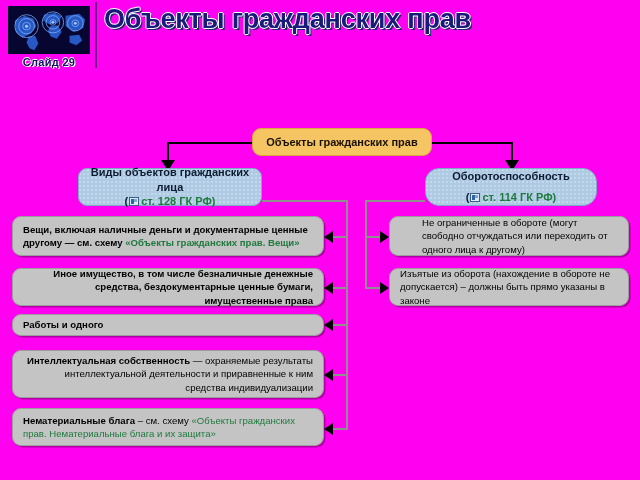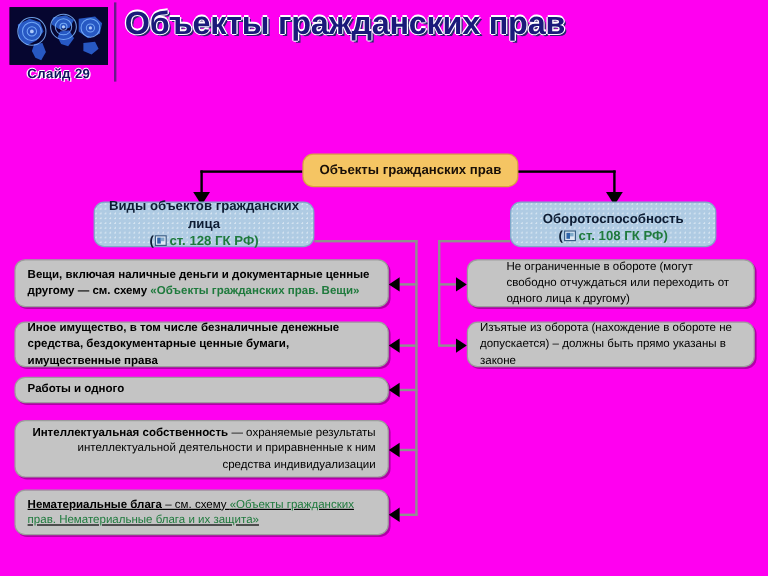--- a/index.html
+++ b/index.html
@@ -262,52 +262,52 @@
     <span>Объекты гражданских прав</span>
   </div>
 
   <div class="node node-branch" style="left:78px; top:168px; width:184px; height:38px; flex-direction:column; justify-content:center;">
     <span>Виды объектов гражданских лица</span>
     <span>
       <span>(</span><span class="law-icon"></span><span class="lawref">ст. 128 ГК РФ)</span>
     </span>
   </div>
 
-  <div class="node node-branch" style="left:425px; top:168px; width:172px; height:38px; flex-direction:column; justify-content:flex-end;">
+  <div class="node node-branch" style="left:425px; top:168px; width:172px; height:38px; flex-direction:column; justify-content:space-between;border-radius:14px;">
     <span>Оборотоспособность</span>
     <span>
-      <span>(</span><span class="law-icon"></span><span class="lawref">ст. 108 ГК РФ)</span>
+      <span>(</span><span class="law-icon"></span><span class="lawref">ст. 114 ГК РФ)</span>
     </span>
   </div>
 
   <div class="node node-leaf" style="left:12px; top:216px; width:312px; height:40px;">
     <span class="txt">
       <span class="bold"></span><span class="bold">Вещи, включая наличные деньги и документарные ценные другому — см. схему </span><span class="green bold">«Объекты гражданских прав. Вещи»</span>
     </span>
   </div>
 
-  <div class="node node-leaf" style="left:12px; top:268px; width:312px; height:38px;">
+  <div class="node node-leaf" style="left:12px; top:268px; width:312px; height:38px;text-align:right;">
     <span class="txt">
       <span class="bold"></span><span class="bold">Иное имущество, в том числе безналичные денежные средства, бездокументарные ценные бумаги, имущественные права</span>
     </span>
   </div>
 
   <div class="node node-leaf" style="left:12px; top:314px; width:312px; height:22px;">
     <span class="txt">
       <span class="bold">Работы и одного</span>
     </span>
   </div>
 
   <div class="node node-leaf" style="left:12px; top:350px; width:312px; height:48px;text-align:right;">
     <span class="txt">
       <span class="bold">Интеллектуальная собственность</span><span> — охраняемые результаты интеллектуальной деятельности и приравненные к ним средства индивидуализации</span>
     </span>
   </div>
 
-  <div class="node node-leaf" style="left:12px; top:408px; width:312px; height:38px;text-decoration:underline;">
+  <div class="node node-leaf" style="left:12px; top:408px; width:312px; height:38px;">
     <span class="txt">
       <span class="bold">Нематериальные блага</span><span> – см. схему </span><span class="green">«Объекты гражданских прав. Нематериальные блага и их защита»</span>
     </span>
   </div>
 
   <div class="node node-leaf" style="left:389px; top:216px; width:240px; height:40px;padding-left:32px;">
     <span class="txt">
       <span>Не ограниченные в обороте (могут свободно отчуждаться или переходить от одного лица к другому)</span>
     </span>
   </div>

